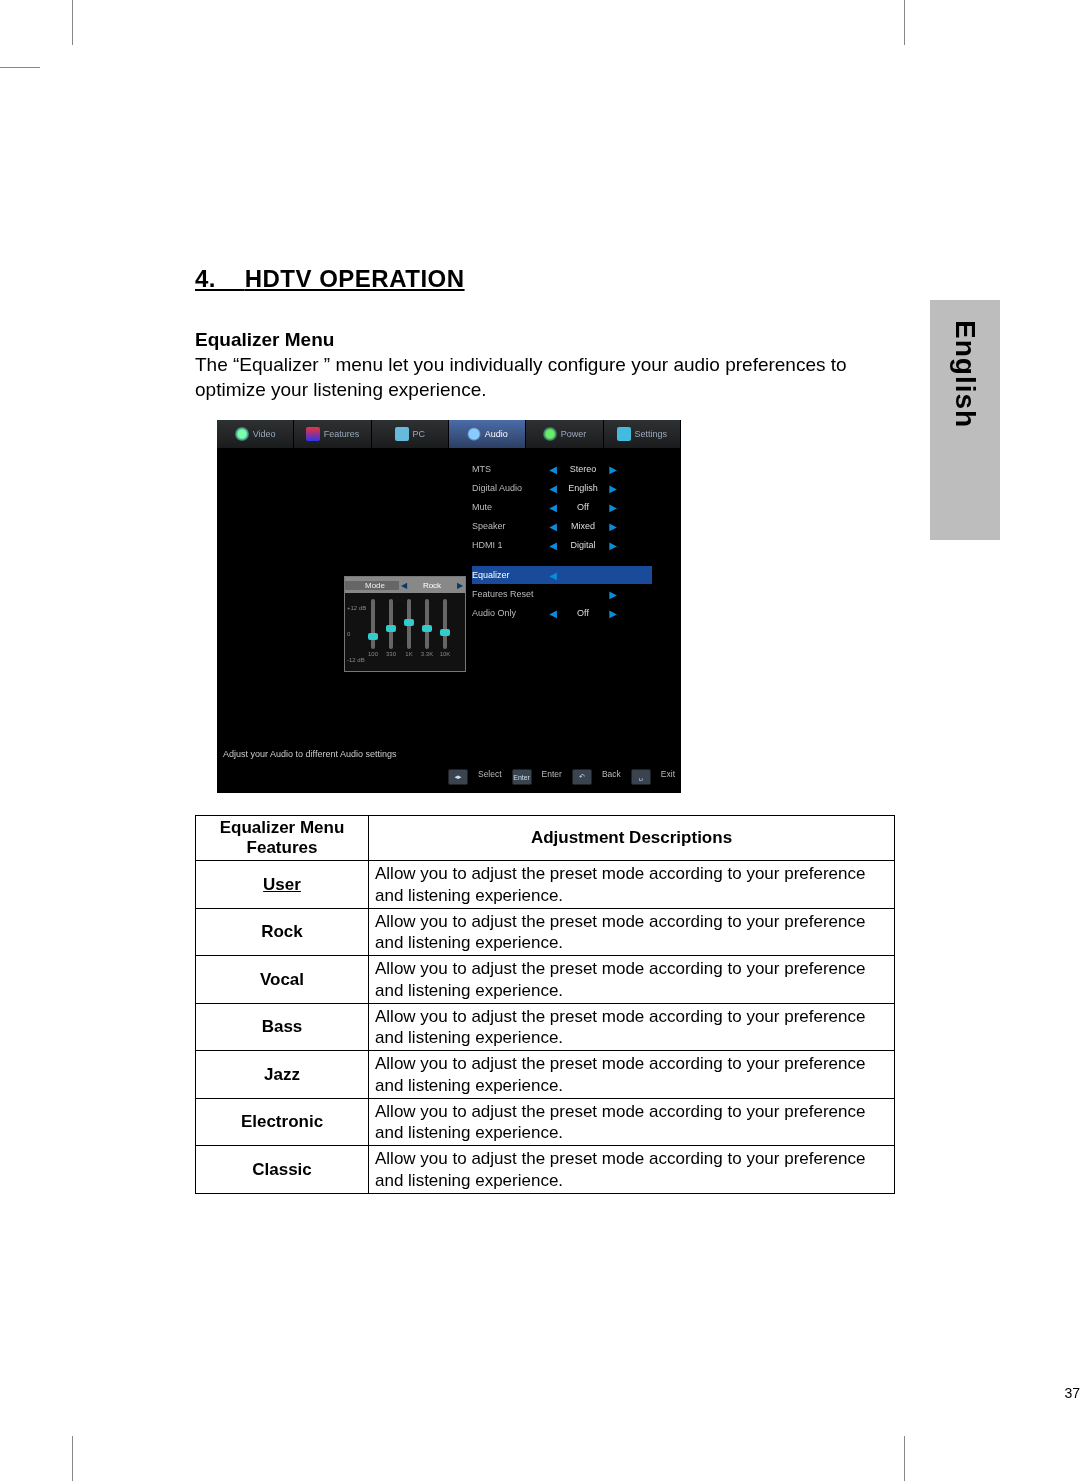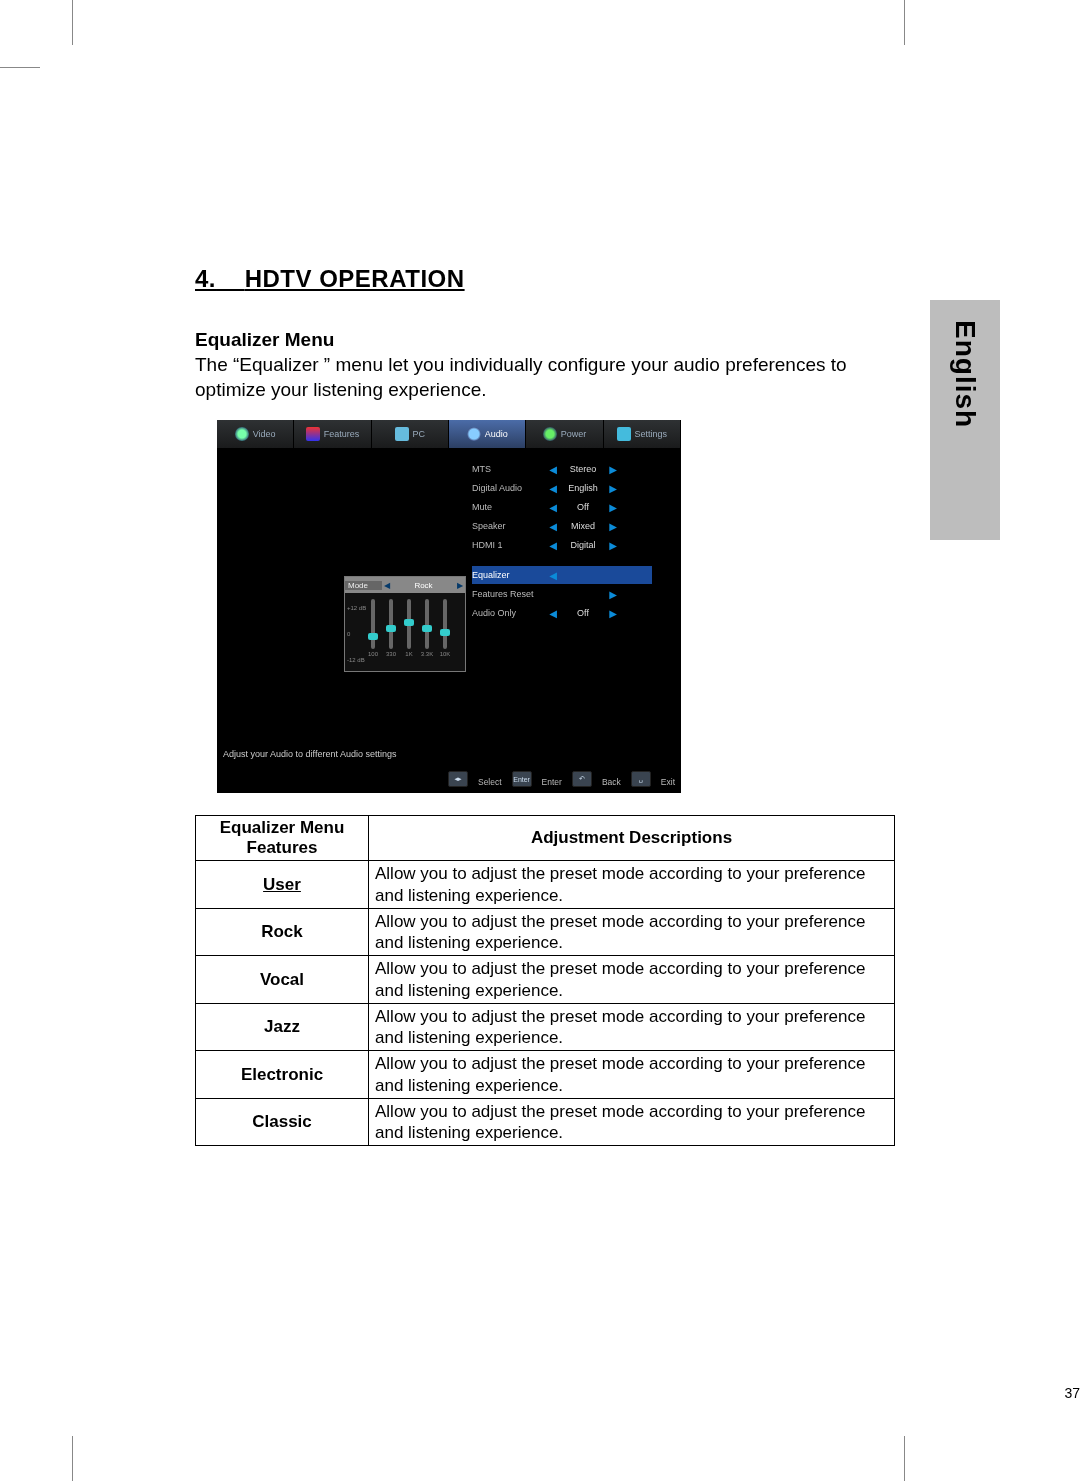--- a/index.html
+++ b/index.html
@@ -31,31 +31,31 @@
   .osd-body{position:absolute;left:255px;top:40px;width:180px}
   .osd-row{display:flex;align-items:center;height:18px;margin-bottom:1px}
   .osd-row .lbl{width:75px;color:#bbb}
   .osd-row .arr{color:#0b8bd8;width:12px;text-align:center;font-size:10px}
   .osd-row .val{width:48px;text-align:center;color:#ddd}
   .osd-row.hl{background:#1a4a9a}
   .osd-row.hl .lbl{color:#fff}
   .osd-row.gap{margin-top:12px}
   .eq-box{position:absolute;left:127px;top:156px;width:120px;border:1px solid #777}
   .eq-head{display:flex;align-items:center;height:16px;background:#888;font-size:8px}
-  .eq-head .m{width:34px;padding-left:3px;color:#eee;background:#666}
+  .eq-head .m{width:34px;padding-left:20px;color:#eee;background:#666}
   .eq-head .arr{color:#063a6a;width:10px;text-align:center}
   .eq-head .mv{flex:1;text-align:center;color:#fff}
   .eq-sliders{height:70px;background:#111;position:relative;padding:6px 4px 2px 22px;display:flex;gap:6px}
   .eq-y{position:absolute;left:2px;top:2px;font-size:6px;color:#888;line-height:26px}
   .eq-col{width:12px;display:flex;flex-direction:column;align-items:center}
   .eq-track{width:4px;height:50px;background:#666;border-radius:2px;position:relative}
   .eq-knob{position:absolute;left:-3px;width:10px;height:7px;background:#3cc;border-radius:2px}
   .eq-x{font-size:6px;color:#888;margin-top:2px}
   .osd-help{position:absolute;left:6px;bottom:34px;font-size:9px;color:#ccc}
-  .osd-foot{position:absolute;right:6px;bottom:6px;height:18px;display:flex;align-items:flex-end;gap:10px;font-size:8.5px;color:#bbb}
+  .osd-foot{position:absolute;right:6px;bottom:6px;height:18px;display:flex;align-items:flex-start;gap:10px;font-size:8.5px;color:#bbb}
   .osd-key{display:inline-flex;align-items:center;justify-content:center;width:18px;height:14px;background:#3a4450;border:1px solid #222;border-radius:2px;color:#cde;font-size:7px}
   
   table.feat{border-collapse:collapse;margin-top:22px;width:700px}
   table.feat th,table.feat td{border:1px solid #000;font-size:17px;padding:2px 6px;vertical-align:middle}
   table.feat th{background:#fff;font-weight:bold;text-align:center}
   table.feat td.f{text-align:center;font-weight:bold;width:160px}
   table.feat td.f.u{text-decoration:underline}
   table.feat td.d{line-height:1.25}
   .pageno{position:absolute;left:0;right:0;bottom:80px;text-align:right;font-size:14px}
 </style>
@@ -230,20 +230,24 @@
           </tr>
           <tr>
             <td class="f">Rock</td>
             <td class="d">Allow you to adjust the preset  mode according to your preference and  listening experience.</td>
           </tr>
           <tr>
             <td class="f">Vocal</td>
             <td class="d">Allow you to adjust the preset  mode according to your preference and  listening experience.</td>
           </tr>
           <tr>
+            <td class="f">Bass</td>
+            <td class="d">Allow you to adjust the preset  mode according to your preference and  listening experience.</td>
+          </tr>
+          <tr>
             <td class="f">Jazz</td>
             <td class="d">Allow you to adjust the preset  mode according to your preference and  listening experience.</td>
           </tr>
           <tr>
             <td class="f">Electronic</td>
             <td class="d">Allow you to adjust the preset  mode according to your preference and  listening experience.</td>
           </tr>
           <tr>
             <td class="f">Classic</td>
             <td class="d">Allow you to adjust the preset  mode according to your preference and  listening experience.</td>

